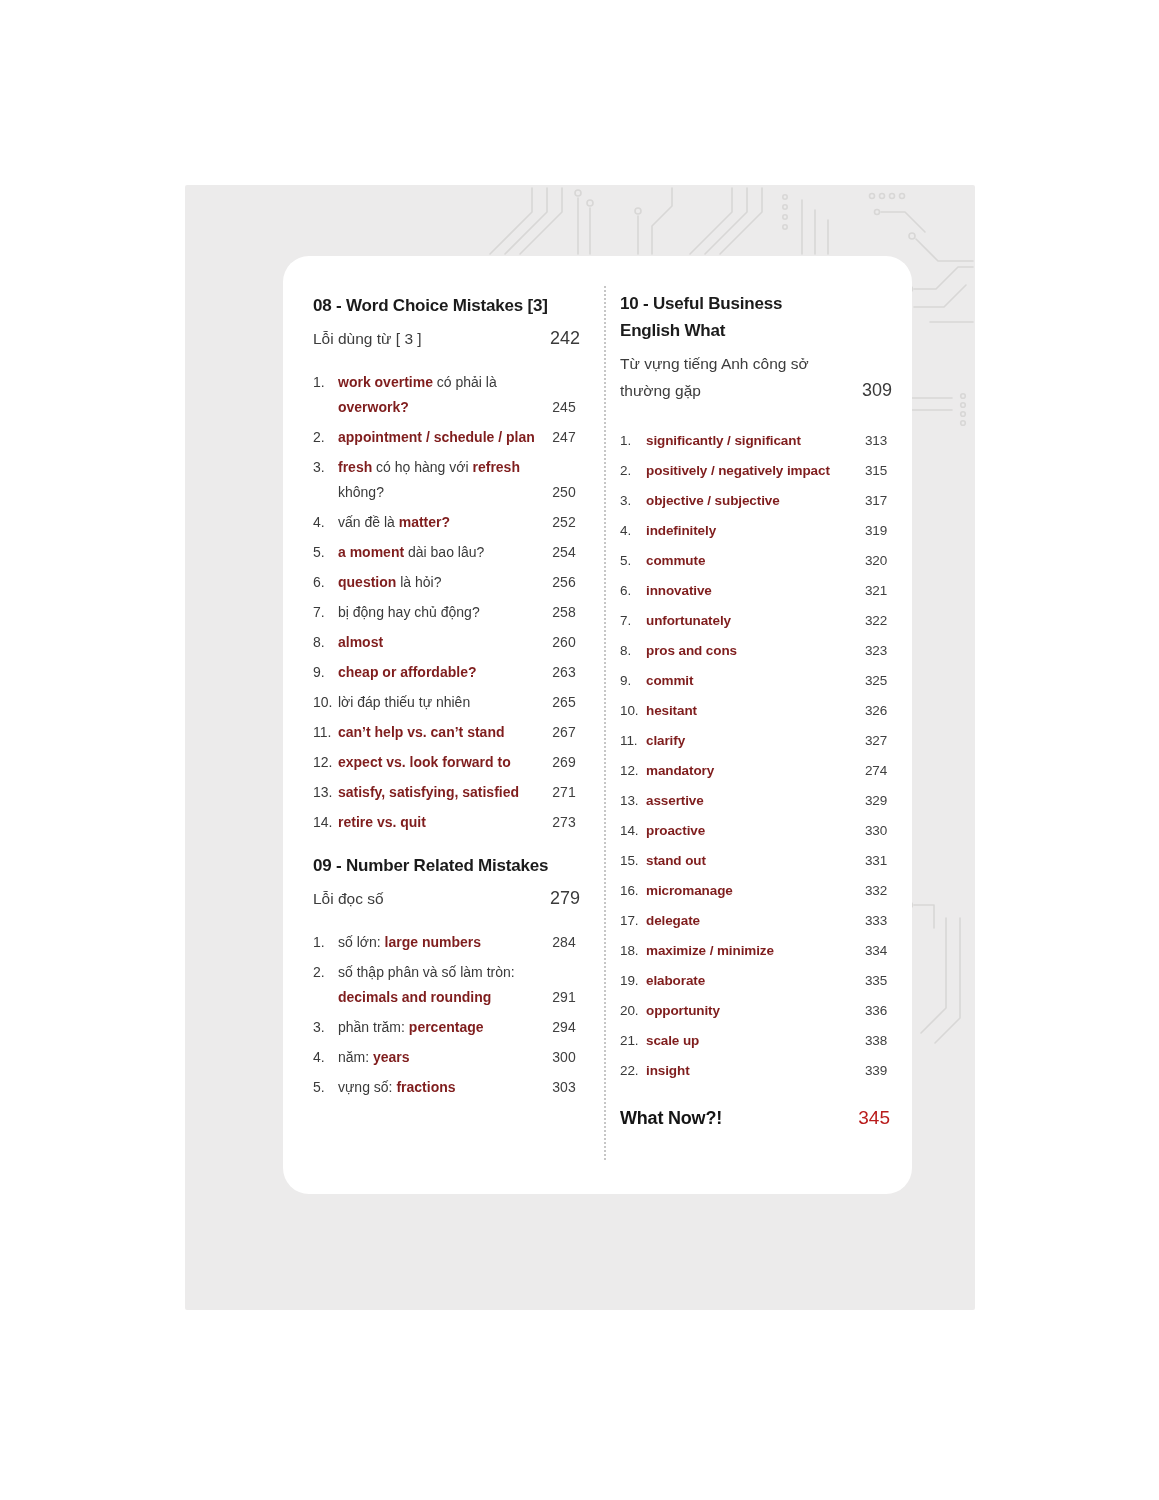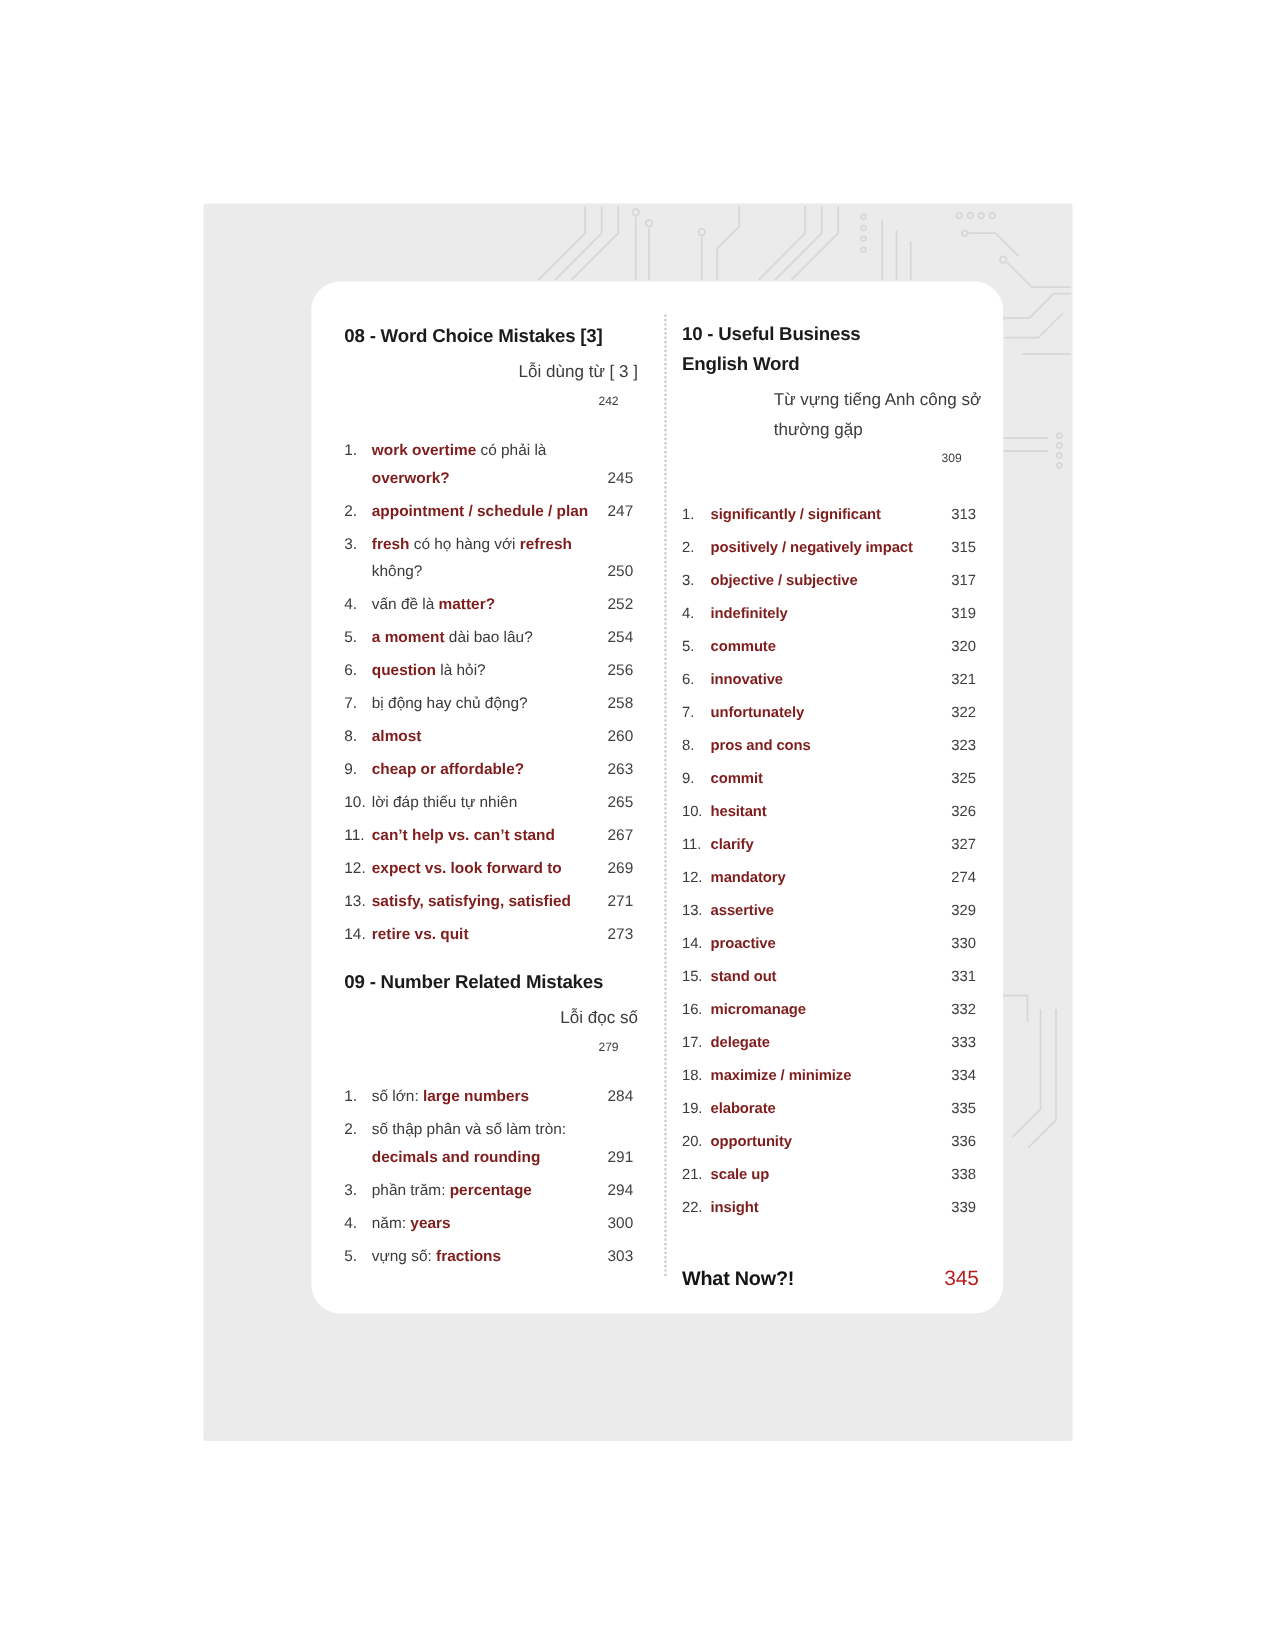--- a/index.html
+++ b/index.html
@@ -15,39 +15,39 @@
   .card { position:absolute; left:283px; top:256px; width:629px; height:938px;
     background:#ffffff; border-radius:26px; display:flex; }
 
   .col-left  { width:321px; padding:36px 24px 0 30px; }
   .divider   { width:0; border-left:2px dotted #c6c6c6; margin:30px 0 34px 0; }
   .col-right { flex:1; padding:34px 20px 0 14px; }
 
   h2.sec-title { font-size:17px; font-weight:700; color:#1b1b1b; line-height:27px; letter-spacing:-0.2px; }
 
   .subtitle-row { display:flex; align-items:flex-end; margin-top:6px;
-    font-size:15.5px; color:#3c3c3c; line-height:27px;flex-direction:column; }
+    font-size:15.5px; color:#3c3c3c; line-height:27px; }
   .subtitle-text { flex:1; }
-  .subtitle-page { min-width:36px; text-align:left; font-size:11px; color:#3a3a3a; }
+  .subtitle-page { min-width:36px; text-align:right; font-size:18px; color:#3a3a3a; }
 
   .toc-list { margin-top:18px; }
   .col-right .toc-list { margin-top:24px; }
 
   .toc-item { display:flex; margin-bottom:5px; font-size:14px; line-height:25px; color:#3a3a3a; }
   .col-right .toc-item { font-size:13.5px; letter-spacing:-0.1px; }
   .toc-num  { width:25px; flex:none; align-self:flex-start; }
   .col-right .toc-num { width:26px; }
   .toc-text { flex:1; padding-right:6px; min-width:0; }
   .toc-text .bold { font-weight:700; color:#7f1d1d; }
   .toc-page { min-width:32px; flex:none; text-align:center; align-self:flex-end; color:#404040; }
 
   .section-09 { margin-top:17px; }
 
-  .footer-row { display:flex; justify-content:space-between; align-items:flex-start;
-    margin-top:42px; padding-right:2px; }
+  .footer-row { display:flex; justify-content:space-between; align-items:center;
+    margin-top:24px; padding-right:2px; }
   .footer-title { font-size:18px; font-weight:700; color:#141414; letter-spacing:-0.2px; }
   .footer-page  { font-size:19px; color:#b91c1c; }
 </style>
 </head>
 <body>
 
 <div class="scene">
 
   <div class="paper"></div>
 
@@ -258,21 +258,21 @@
 
     </div>
 
     <div class="divider"></div>
 
     <div class="col-right">
 
       <section>
         <h2 class="sec-title">
           <div>10 - Useful Business</div>
-          <div>English Word</div>
+          <div>English What</div>
         </h2>
         <div class="subtitle-row">
           <div class="subtitle-text">
             <div>Từ vựng tiếng Anh công sở</div>
             <div>thường gặp</div>
           </div>
           <div class="subtitle-page">309</div>
         </div>
         <div class="toc-list">
             <div class="toc-item">

